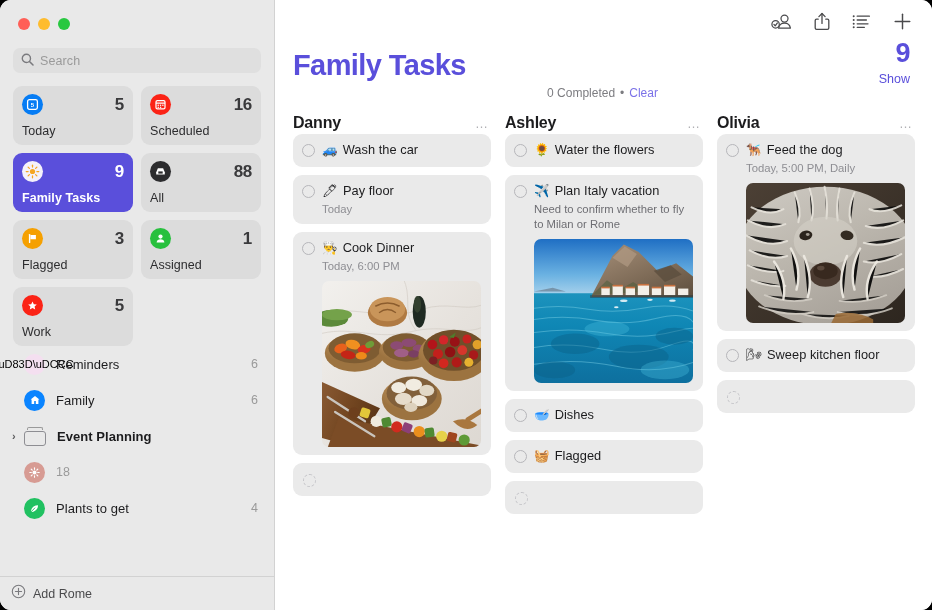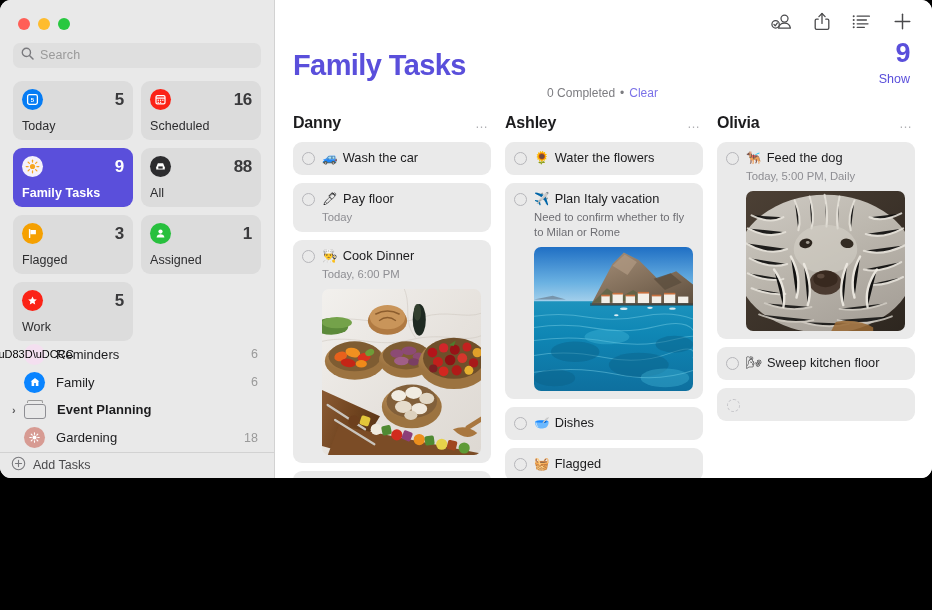--- a/index.html
+++ b/index.html
@@ -4,21 +4,21 @@
 <style>
   * { box-sizing: border-box; margin: 0; padding: 0; }
   html, body {
     width: 932px; height: 610px;
     background: #000;
     font-family: "Liberation Sans", sans-serif;
     overflow: hidden;
   }
   .window {
     position: absolute; left: 0; top: 0;
-    width: 932px; height: 478px;
+    width: 932px; height: 610px;
     border-radius: 11px;
     overflow: hidden;
     display: flex;
     background: #ffffff;
     box-shadow: 0 0 0 0.5px rgba(0,0,0,0.18);
   }
 
   
   .sidebar {
     width: 275px; height: 100%;
@@ -166,21 +166,21 @@
   }
 
   .columns {
     display: flex; gap: 14px;
     padding: 12px 16px 0 18px;
     flex: 1; overflow: hidden;
   }
   .col { width: 198px; flex: none; }
   .col-hdr {
     display: flex; align-items: center; justify-content: space-between;
-    height: 22px; margin-bottom: 8px; padding-right: 2px;
+    height: 22px; margin-bottom: 0; padding-right: 2px;
   }
   .col-name {
     font-size: 16px; font-weight: 700; color: #1c1c1e;
     letter-spacing: -0.2px;
   }
   .ellipsis { color: #b0b0b4; font-size: 13px; letter-spacing: 1px; line-height: 1; }
 
   .card {
     background: #eaeaea;
     border-radius: 9px;
@@ -392,34 +392,43 @@
             <line x1="6.5" y1="9.7" x2="6.5" y2="11.2"></line>
             <line x1="1.8" y1="6.5" x2="3.3" y2="6.5"></line>
             <line x1="9.7" y1="6.5" x2="11.2" y2="6.5"></line>
             <line x1="3.2" y1="3.2" x2="4.2" y2="4.2"></line>
             <line x1="8.8" y1="8.8" x2="9.8" y2="9.8"></line>
             <line x1="9.8" y1="3.2" x2="8.8" y2="4.2"></line>
             <line x1="4.2" y1="8.8" x2="3.2" y2="9.8"></line>
           </g>
         </svg>
       </span>
-      <span class="list-name">Gardening</span>
       <span class="list-count">18</span>
     </div>
 
+    <div class="list-row">
+      <span class="list-ico" style="background:#21c161">
+        <svg width="13" height="13" viewBox="0 0 13 13">
+          <path d="M3 9.6 C3 5.6 6.2 3.2 10 3.2 C10 7.2 7.2 9.9 3.4 9.9 Z" fill="#fff"></path>
+          <line x1="3.1" y1="9.8" x2="6.8" y2="6" stroke="#21c161" stroke-width="0.9" stroke-linecap="round"></line>
+        </svg>
+      </span>
+      <span class="list-name">Plants to get</span>
+      <span class="list-count">4</span>
+    </div>
 
     <div class="sidebar-footer">
       <span>
         <svg width="15" height="15" viewBox="0 0 15 15">
           <circle cx="7.5" cy="7.5" r="6.2" fill="none" stroke="#7a7a7e" stroke-width="1.1"></circle>
           <line x1="7.5" y1="4.4" x2="7.5" y2="10.6" stroke="#7a7a7e" stroke-width="1.1" stroke-linecap="round"></line>
           <line x1="4.4" y1="7.5" x2="10.6" y2="7.5" stroke="#7a7a7e" stroke-width="1.1" stroke-linecap="round"></line>
         </svg>
       </span>
-      <span class="addlist-label">Add Tasks</span>
+      <span class="addlist-label">Add Rome</span>
     </div>
   </div>
 
   <div class="main">
 
     <div class="toolbar">
       <span class="tbtn">
         <svg width="21" height="17" viewBox="0 0 21 17">
           <circle cx="13.5" cy="5.6" r="3.5" fill="none" stroke="#4a4a4c" stroke-width="1.25"></circle>
           <path d="M7.6 15.2 C8.2 11.6 10.6 10.2 13.5 10.2 C16.4 10.2 18.8 11.6 19.4 15.2 Z" fill="none" stroke="#4a4a4c" stroke-width="1.25" stroke-linejoin="round"></path>

